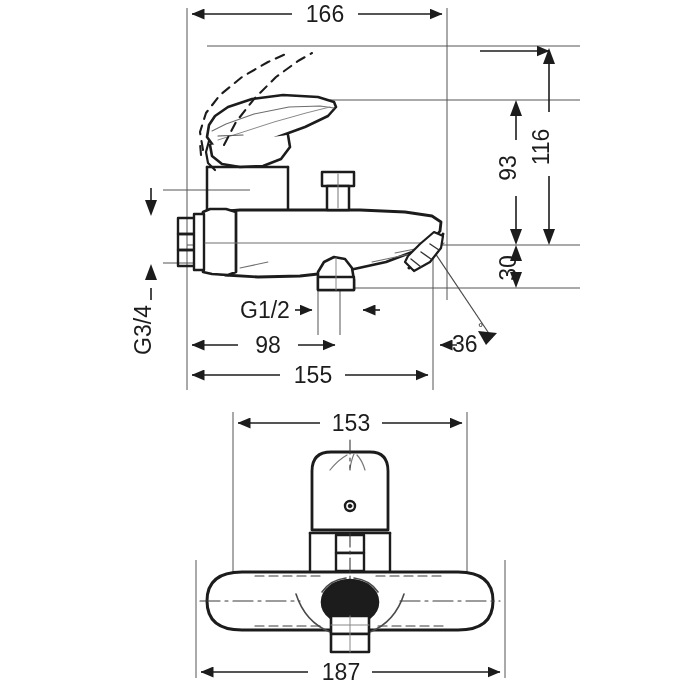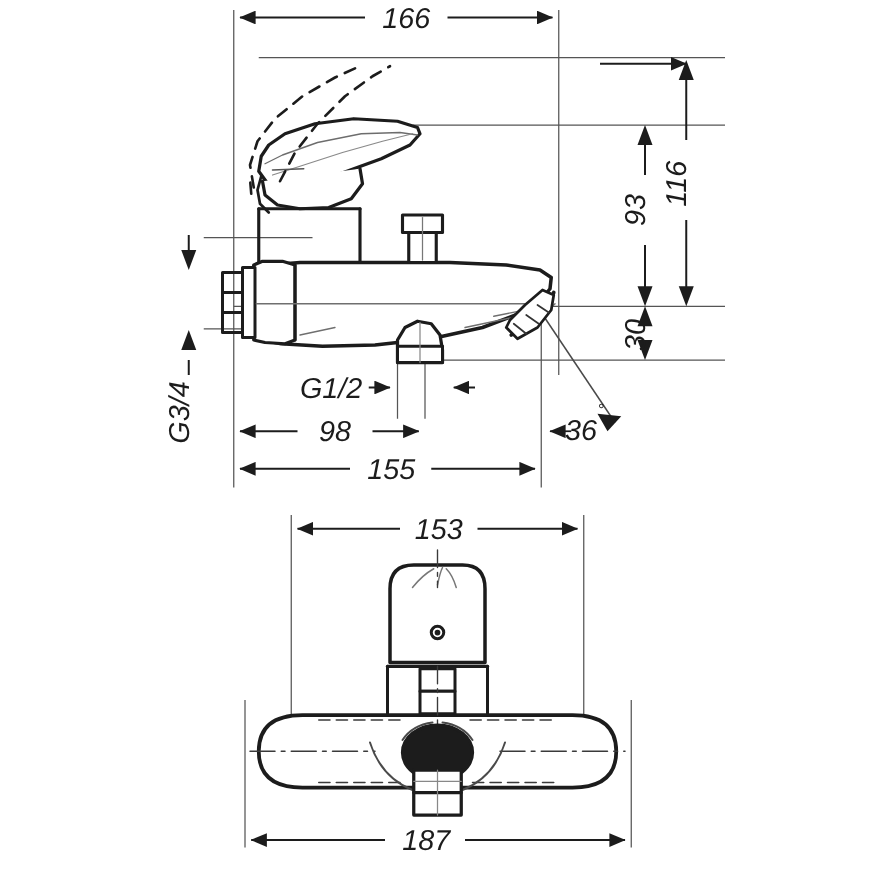--- a/index.html
+++ b/index.html
@@ -1,18 +1,18 @@
 <!DOCTYPE html>
 <html><head>
 <meta charset="utf-8">
 <style>
   html,body{margin:0;padding:0;background:#ffffff;}
   body{width:700px;height:700px;overflow:hidden;
        font-family:"Liberation Sans",sans-serif;color:#1a1a1a;}
-  #root{position:relative;width:700px;height:700px;background:#fff;font-style:italic;}
+  #root{position:relative;width:700px;height:700px;background:#fff;}
   svg{display:block;}
   .dimtxt{font-family:"Liberation Sans",sans-serif;font-size:23px;fill:#1c1c1c;}
   .deg{font-family:"Liberation Sans",sans-serif;font-size:13px;fill:#1c1c1c;}
 </style>
 </head>
 <body>
 
 <div id="root">
 
 <svg width="700" height="700" viewBox="0 0 700 700">

